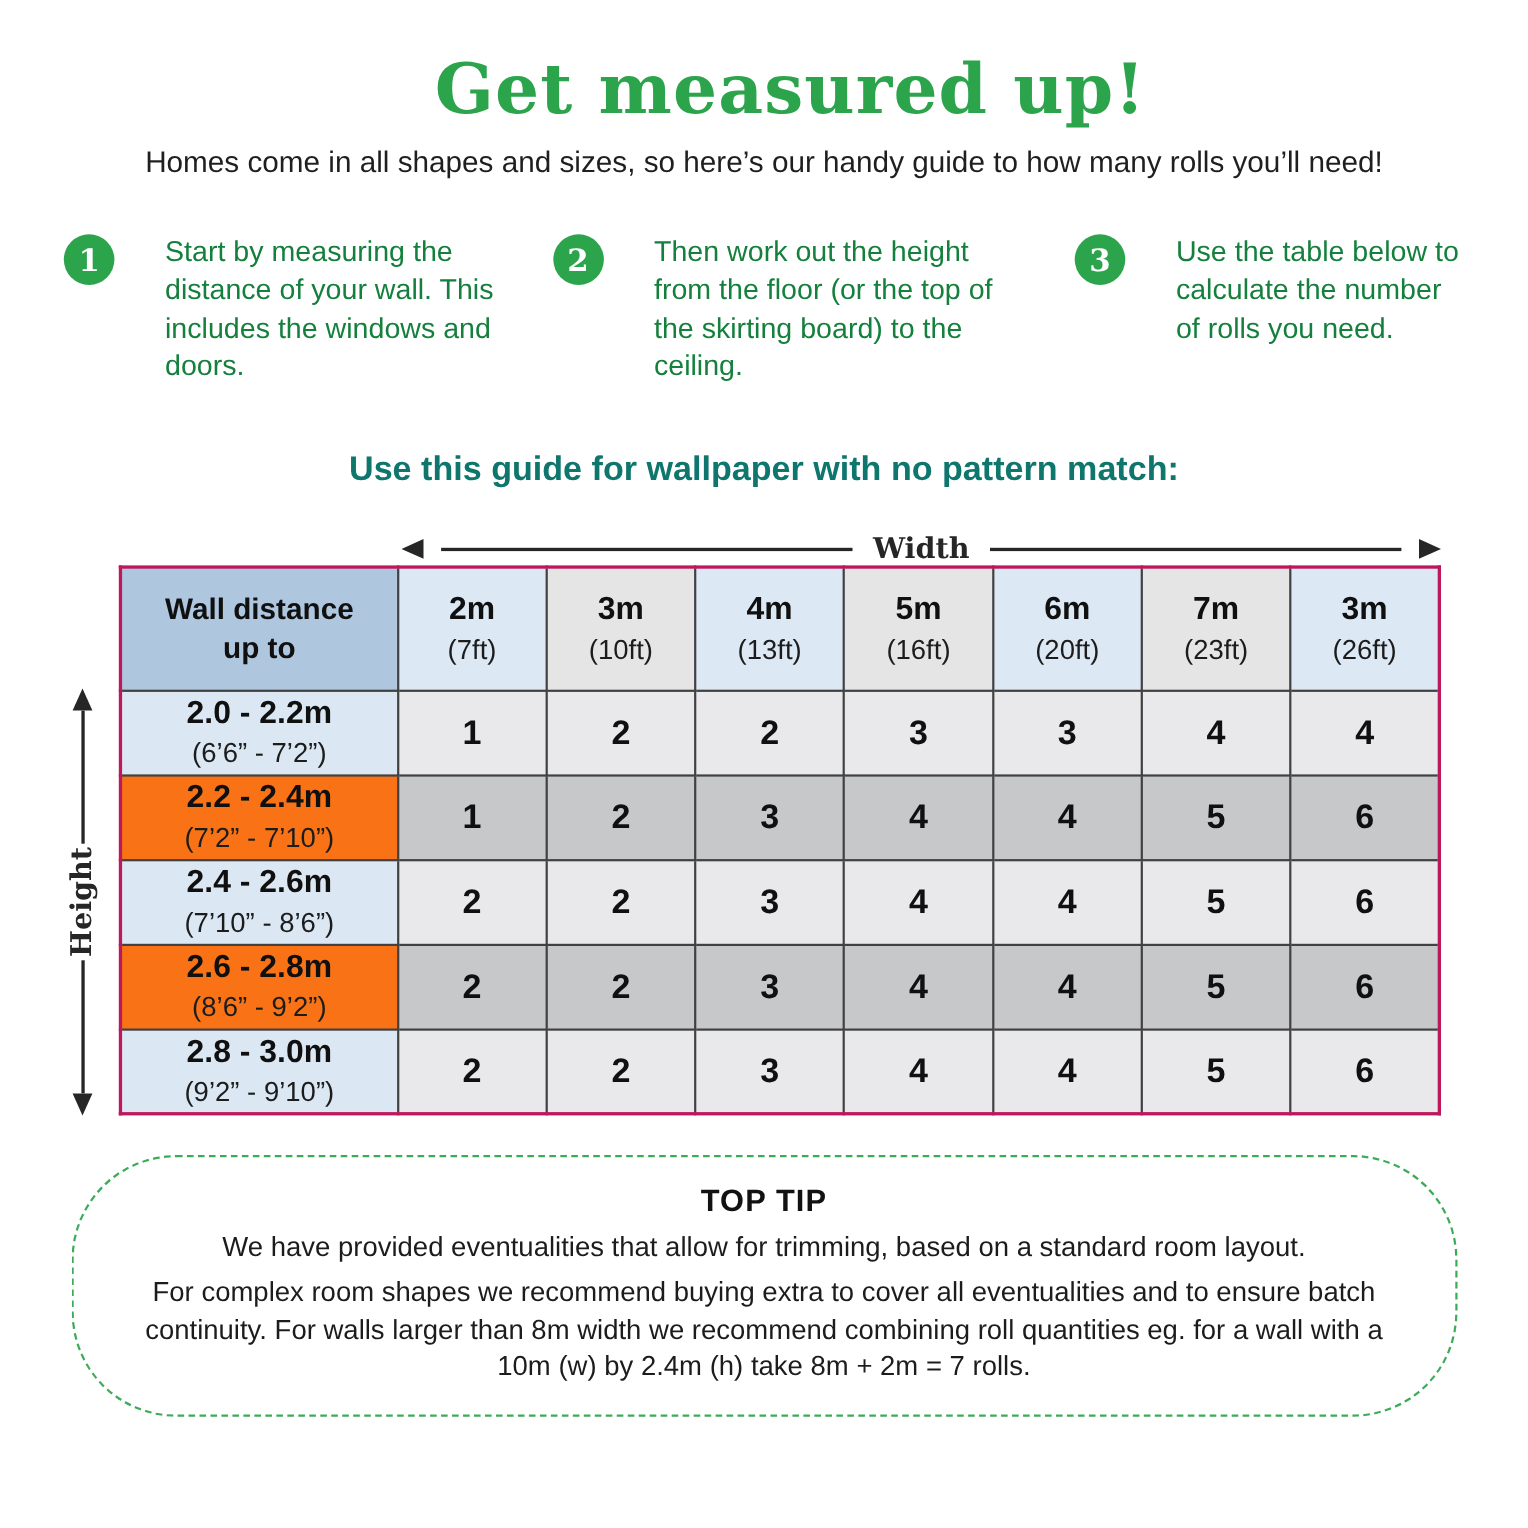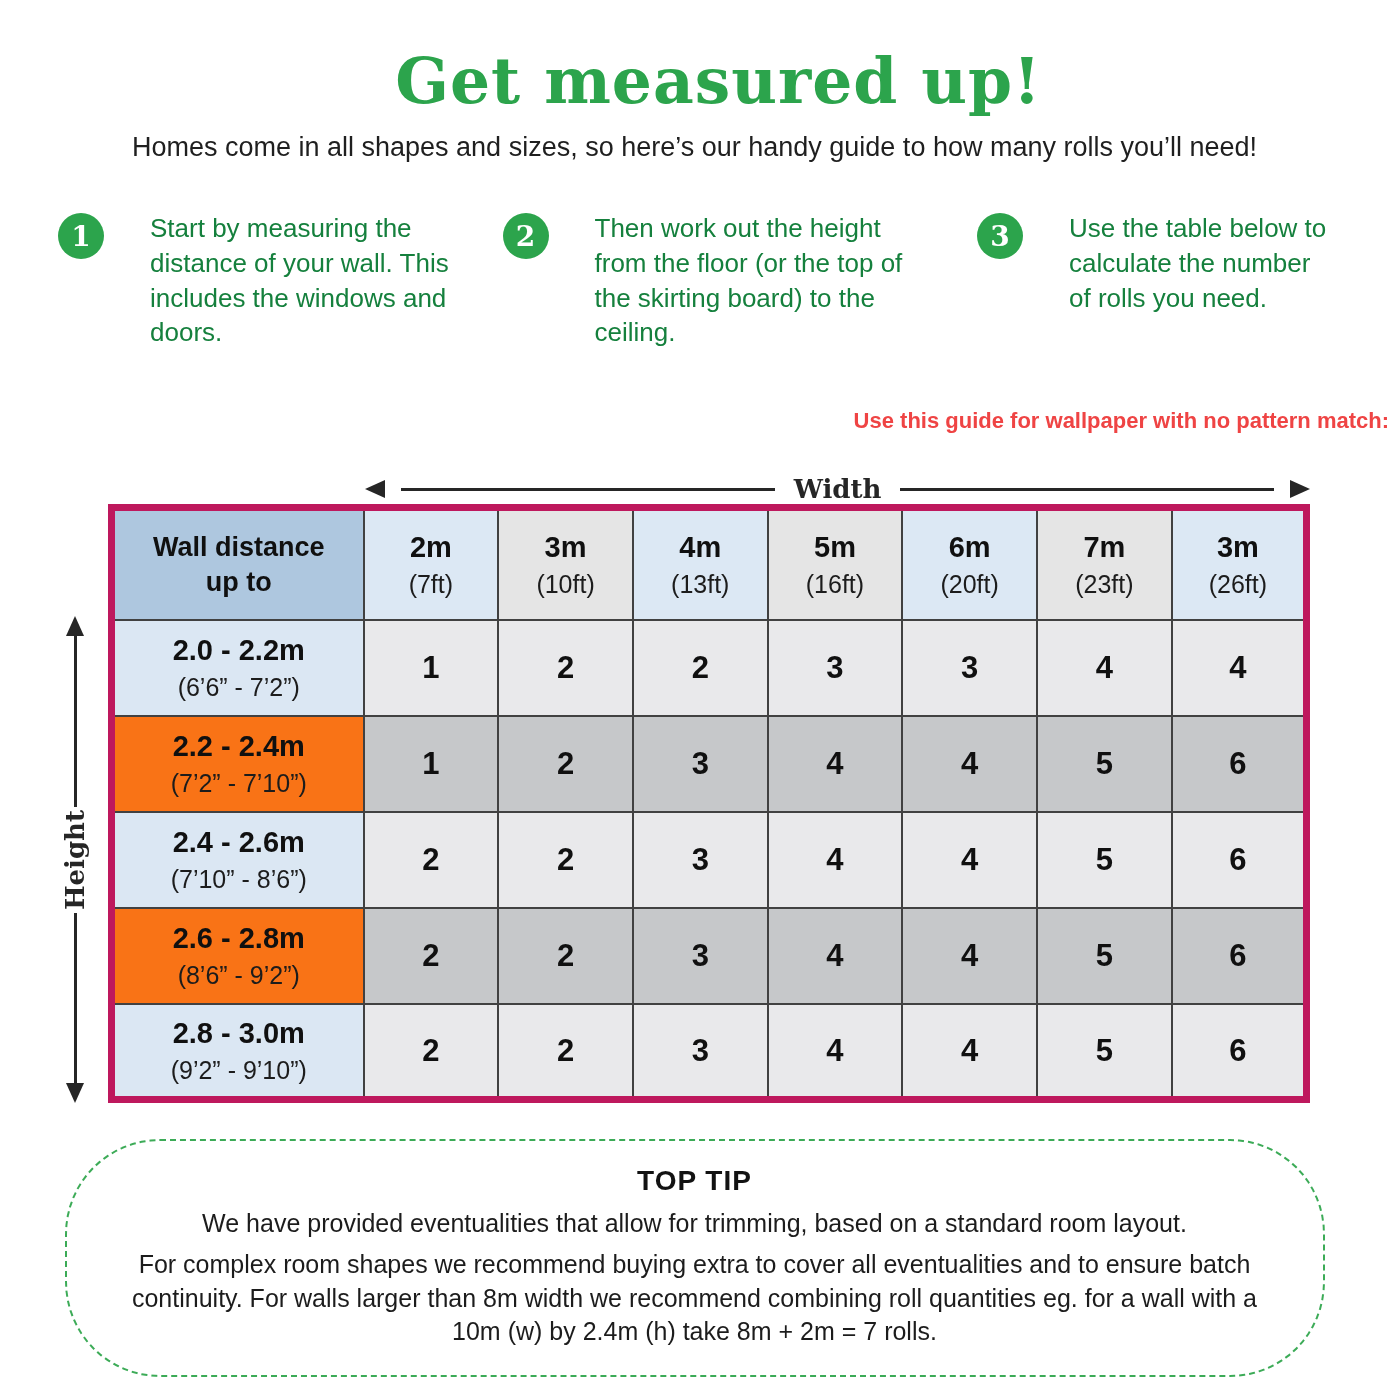--- a/index.html
+++ b/index.html
@@ -50,24 +50,24 @@
     font-weight: bold;
     font-size: 28px;
     margin-right: 13px;
     margin-top: 2px;
   }
   .step-text { font-size: 26px; line-height: 1.34; color: #15803d; margin-left: 33px; }
 
   
   .table-heading {
     margin-top: 58px;
-    text-align: right;
-    font-size: 22px;
+    text-align: center;
+    font-size: 31px;
     font-weight: bold;
-    color: #ef4444;
+    color: #0f766e;
   }
   .table-wrap {
     position: relative;
     width: 1202px;
     margin: 70px 0 0 108px;
   }
 
   
   .width-arrow {
     position: absolute;
@@ -96,29 +96,29 @@
     font-size: 26px;
     color: #262626;
     padding: 3px 0;
   }
 
   
   table.rolls {
     width: 1202px;
     border-collapse: collapse;
     table-layout: fixed;
-    border: 7px solid #be185d;
+    border: 3px solid #be185d;
   }
   table.rolls th, table.rolls td {
     border: 2px solid #414141;
     text-align: center;
     vertical-align: middle;
   }
   tr.head-row { height: 112px; }
-  tr.body-row { height: 96px; }
+  tr.body-row { height: 77px; }
   col.c-first { width: 252px; }
 
   .cell-m  { font-size: 29px; font-weight: bold; color: #101010; }
   .cell-ft { font-size: 25px; font-weight: normal; color: #1c1c1c; margin-top: 6px; }
   .corner-l1, .corner-l2 { font-size: 27px; font-weight: bold; color: #101010; line-height: 1.3; }
   td.val { font-size: 31px; font-weight: bold; color: #101010; }
 
   .bg-corner     { background: #aec7df; }
   .bg-head-light { background: #dce8f4; }
   .bg-head-dark  { background: #e5e5e5; }

